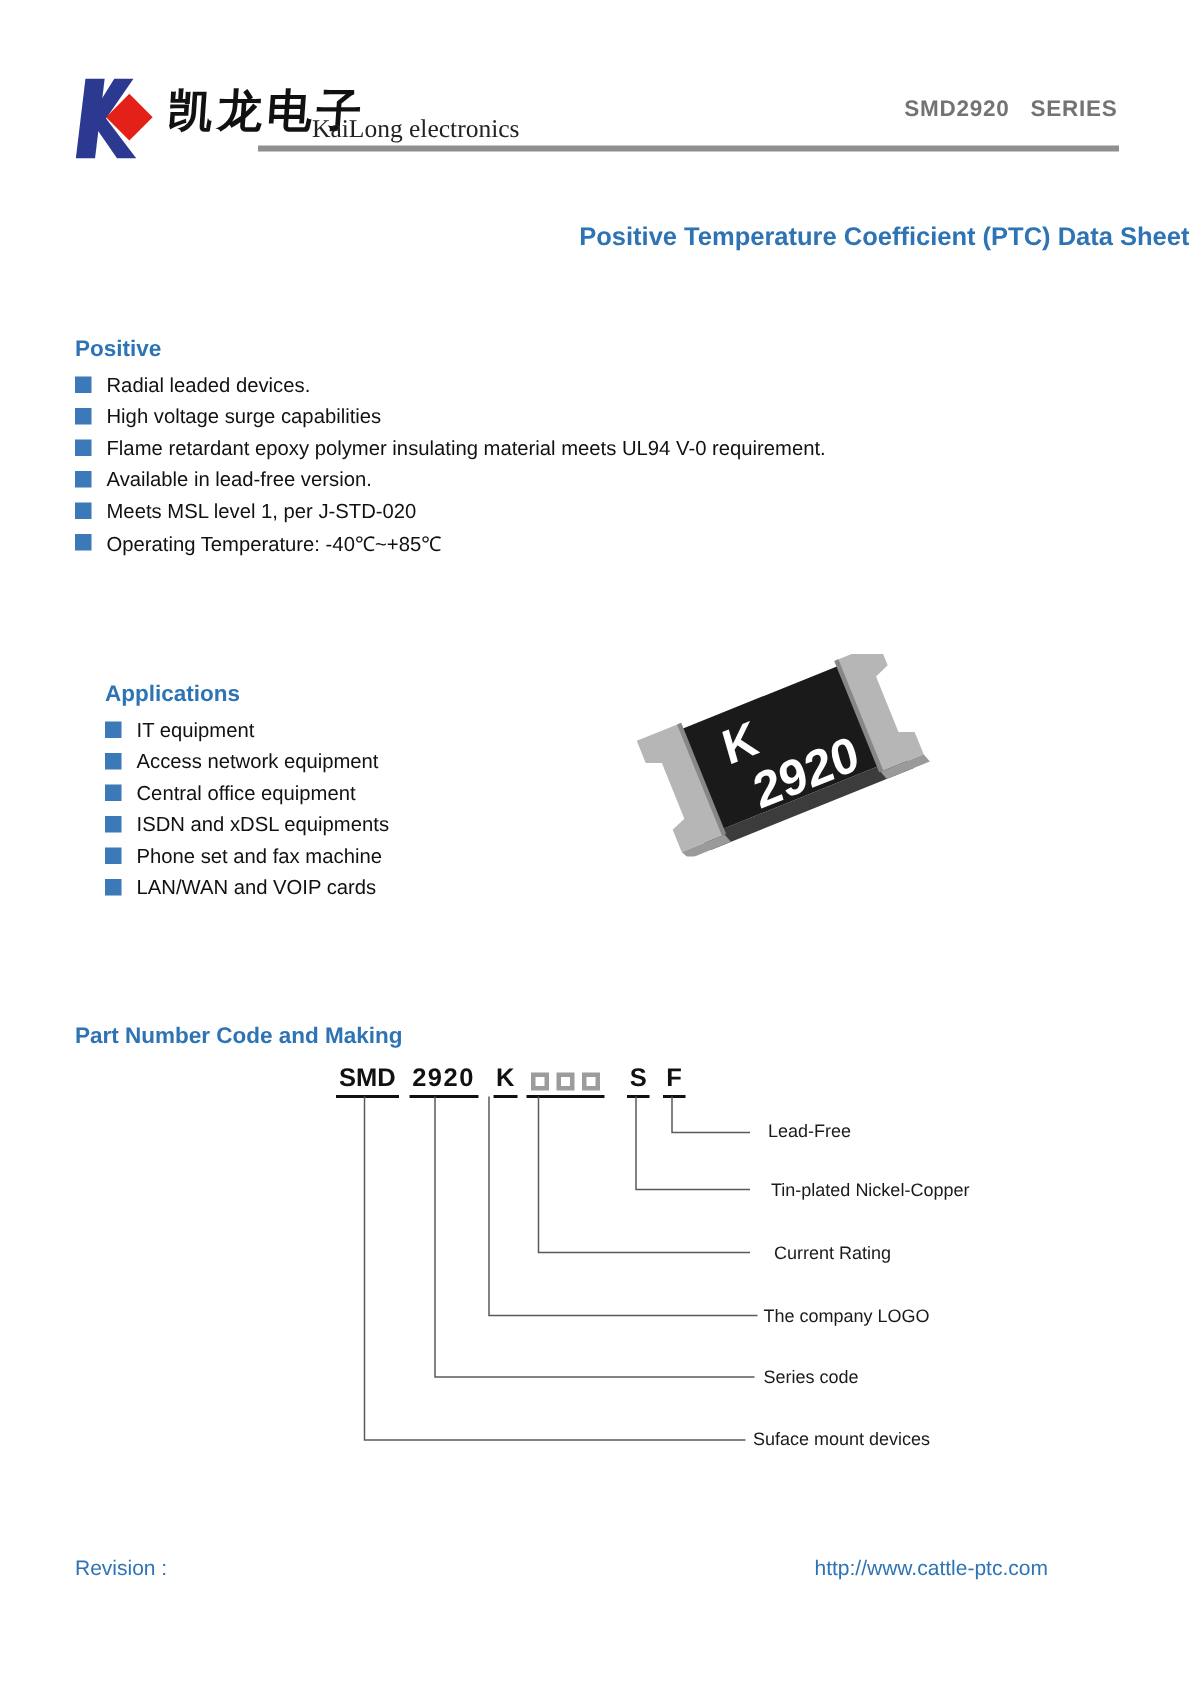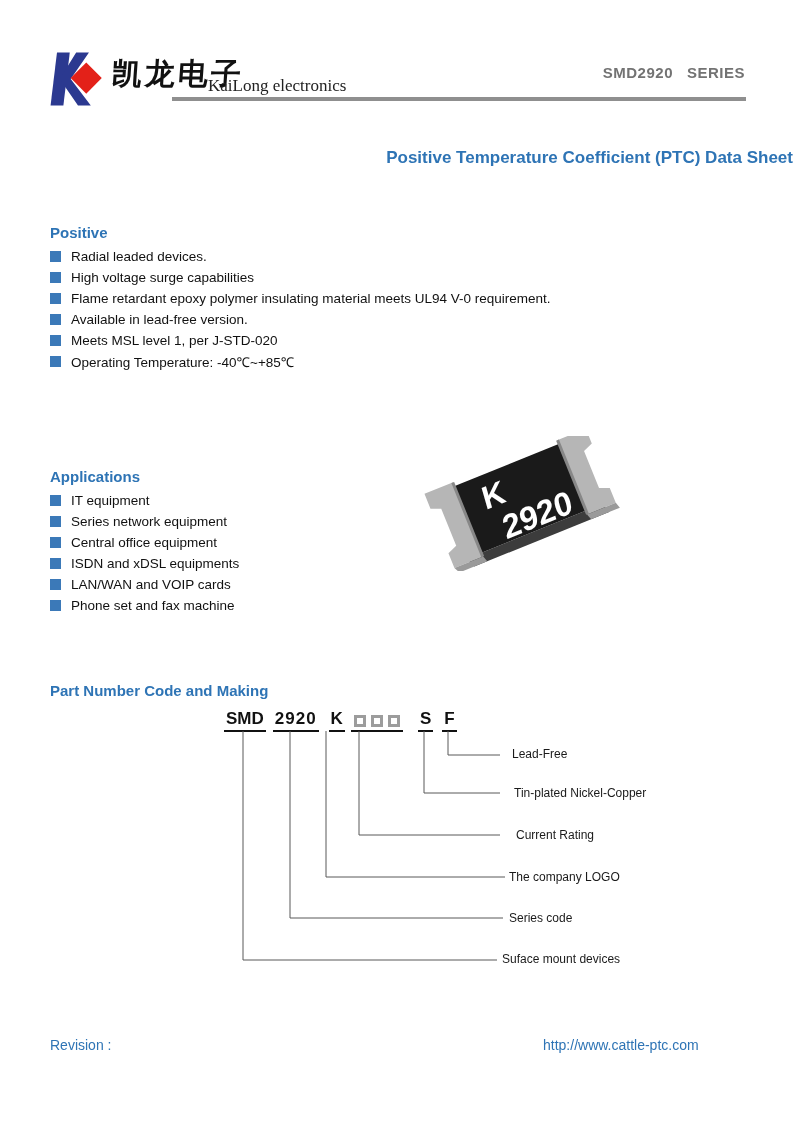--- a/index.html
+++ b/index.html
@@ -36,21 +36,21 @@
   }
   
   .doc-title {
     position:absolute; left:0; top:148px; width:100%;
     text-align:right; color:#2e74b5;
     font-size:17px; font-weight:700;
   }
   
   .section { position:absolute; left:50px; }
   .section-features { top:224px; }
-  .section-applications { top:468px; }
+  .section-applications { top:454px;margin-left:20px; }
   .section-heading {
     color:#2e74b5; font-size:15px; font-weight:700;
     margin-bottom:5px;
   }
   .bullet-item {
     display:flex; align-items:center;
     height:21px; font-size:13.5px; color:#111;
   }
   .bullet-sq {
     width:11px; height:11px; background:#3b79b8;
@@ -147,37 +147,37 @@
   </div>
 
   <div class="section section-applications">
     <div class="section-heading">Applications</div>
     <div class="bullet-item">
         <span class="bullet-sq"></span>
         <span>IT equipment</span>
       </div>
     <div class="bullet-item">
         <span class="bullet-sq"></span>
-        <span>Series network equipment</span>
+        <span>Access network equipment</span>
       </div>
     <div class="bullet-item">
         <span class="bullet-sq"></span>
         <span>Central office equipment</span>
       </div>
     <div class="bullet-item">
         <span class="bullet-sq"></span>
         <span>ISDN and xDSL equipments</span>
       </div>
     <div class="bullet-item">
         <span class="bullet-sq"></span>
+        <span>Phone set and fax machine</span>
+      </div>
+    <div class="bullet-item">
+        <span class="bullet-sq"></span>
         <span>LAN/WAN and VOIP cards</span>
-      </div>
-    <div class="bullet-item">
-        <span class="bullet-sq"></span>
-        <span>Phone set and fax machine</span>
       </div>
   </div>
 
   <div class="component">
     <svg width="205" height="135" viewBox="0 0 205 135" aria-hidden="true">
       <g transform="rotate(-22 102 67)">
 
         <polygon points="30,98 176,98 180,108 34,108" fill="#3c3c3c"></polygon>
 
         <rect x="28" y="26" width="148" height="72" fill="#1a1a1a"></rect>

